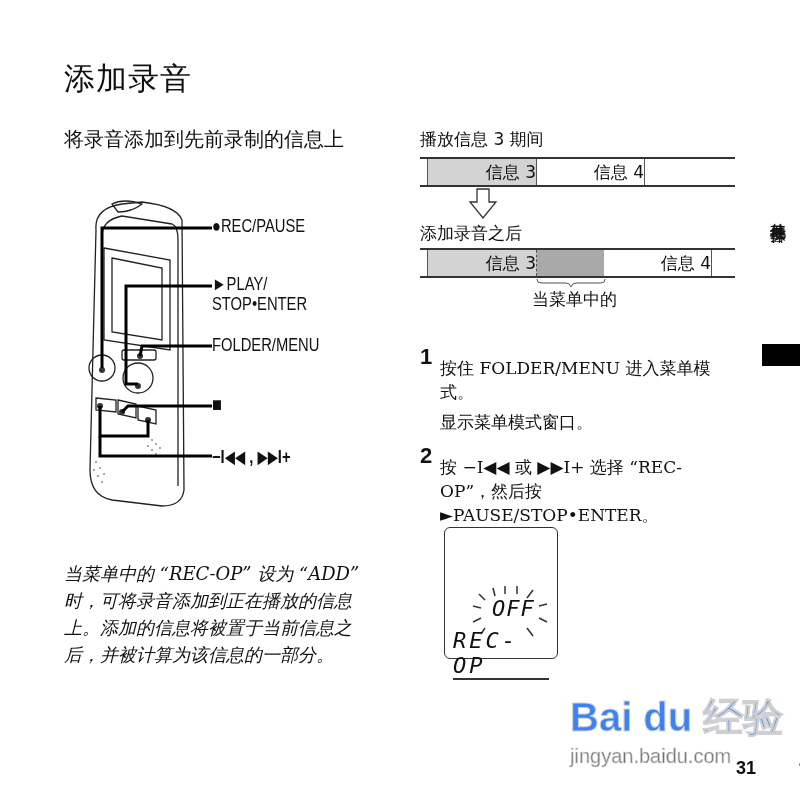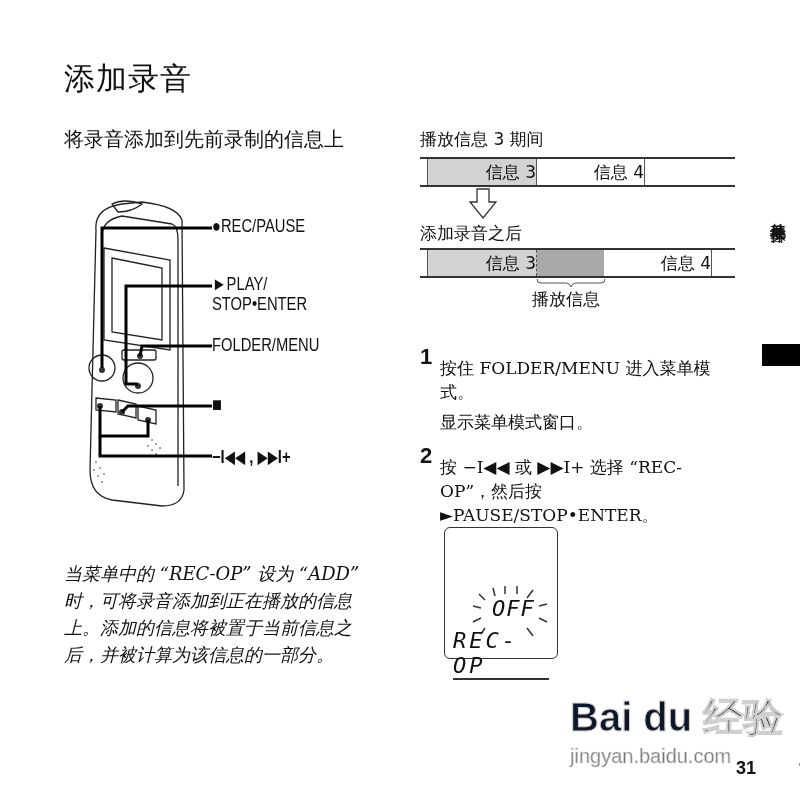--- a/index.html
+++ b/index.html
@@ -94,21 +94,21 @@
 
 <div class="abs tl-caption" style="left:420px;top:222px">添加录音之后</div>
 <div class="bar" style="top:248px">
   <div class="seg" style="left:7px;width:110px;background:#d3d3d3;border-left:1px solid #555;border-right:1px dashed #555">信息 3</div>
   <div class="seg" style="left:117px;width:67px;background:#a9a9a9"></div>
   <div class="seg" style="left:184px;width:108px;border-right:1px solid #555">信息 4</div>
 </div>
 <svg class="abs" style="left:536px;top:278px" width="70" height="10">
   <path d="M1 1 Q1 5 5 5 L30 5 Q34 5 35 9 Q36 5 40 5 L65 5 Q69 5 69 1" fill="none" stroke="#555" stroke-width="1"></path>
 </svg>
-<div class="abs tl-caption" style="left:532px;top:288px">播放信息</div>
+<div class="abs tl-caption" style="left:532px;top:288px">当菜单中的</div>
 
 <div class="abs step" style="top:345px">
   <span class="step-num">1</span>
   <div class="step-text">按住 FOLDER/MENU 进入菜单模式。</div>
   <div class="step-text" style="margin-top:6px">显示菜单模式窗口。</div>
 </div>
 <div class="abs step" style="top:444px">
   <span class="step-num">2</span>
   <div class="step-text">按 −I◀◀ 或 ▶▶I+ 选择 “REC-OP”，然后按 ►PAUSE/STOP•ENTER。</div>
 </div>
@@ -132,17 +132,17 @@
   <div class="abs" style="left:47px;top:68px;font-family:'DejaVu Sans Mono',monospace;font-style:italic;font-size:22px;letter-spacing:1px">OFF</div>
   <div class="abs" style="left:8px;top:100px;font-family:'DejaVu Sans Mono',monospace;font-style:italic;font-size:22px;letter-spacing:3px;border-bottom:2px solid #333;width:96px">REC-OP</div>
 </div>
 
 <div class="abs body-text">当菜单中的 “REC-OP” 设为 “ADD” 时，可将录音添加到正在播放的信息上。添加的信息将被置于当前信息之后，并被计算为该信息的一部分。</div>
 
 <div class="abs side-tab">其他录音操作</div>
 <div class="abs side-block"></div>
 
 <div class="abs watermark">
-  <div style="font-size:40px;font-weight:bold;-webkit-text-stroke:1px #d0d0d0;color:#0f172a">Bai du 经验</div>
+  <div style="font-size:40px;font-weight:bold;-webkit-text-stroke:1px #d0d0d0;color:#3b82f6">Bai du 经验</div>
   <div style="font-size:20px;-webkit-text-stroke:0.7px #d0d0d0;color:#737373">jingyan.baidu.com</div>
 </div>
 
 <div class="abs page-num"><span>31</span><sup>CS</sup></div>
 
 </body></html>

